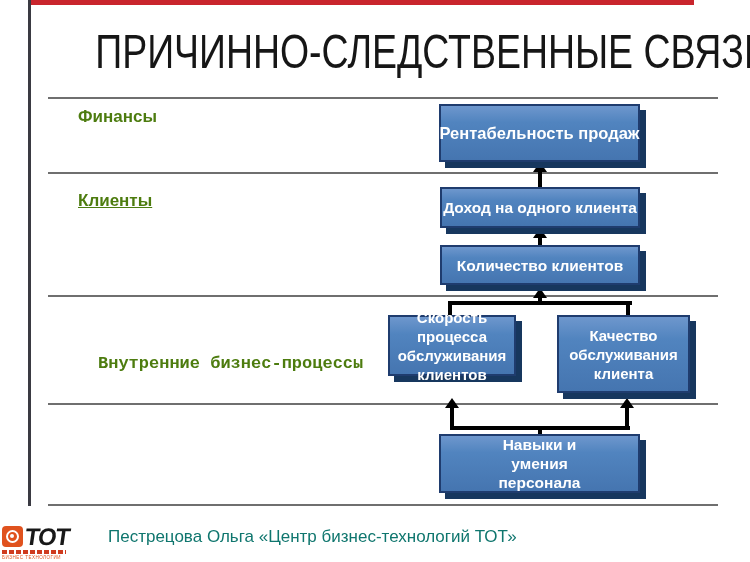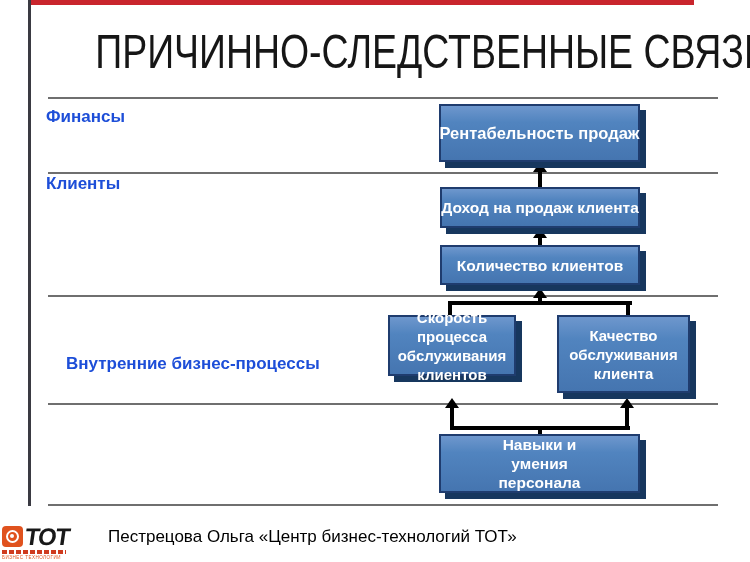--- a/index.html
+++ b/index.html
@@ -11,42 +11,42 @@
   .frame-top{position:absolute;left:28px;top:0;width:666px;height:5px;background:#c9252d;}
   .frame-left{position:absolute;left:28px;top:0;width:3px;height:506px;background:#3a3a42;}
   
   .title{position:absolute;left:0;top:24px;width:750px;margin:0;text-align:center;
          font-size:48px;font-weight:400;color:#161616;white-space:nowrap;}
   .title span{display:inline-block;transform:scaleX(0.78);transform-origin:50% 50%;}
   
   .divider{position:absolute;left:48px;width:670px;height:2px;background:#6f6f6f;}
   .d1{top:97px;} .d2{top:172px;} .d3{top:295px;} .d4{top:403px;} .d5{top:504px;}
   
-  .section-label{position:absolute;font-weight:700;font-size:17px;color:#1d4ed8;white-space:nowrap;}
-  .l1{left:46px;top:107px;} .l2{left:46px;top:174px;} .l3{left:66px;top:354px;} .l4{left:66px;top:443px;}
+  .section-label{position:absolute;font-weight:700;font-size:17px;color:#4d7c0f;white-space:nowrap;margin-left:32px;}
+  .l1{left:46px;top:107px;} .l2{left:46px;top:191px;text-decoration:underline;} .l3{left:66px;top:354px;font-family:Liberation Mono, monospace;} .l4{left:66px;top:443px;}
   
   .conn{position:absolute;background:#000;}
   .ahead{position:absolute;width:0;height:0;border-left:7px solid transparent;
          border-right:7px solid transparent;border-bottom:10px solid #000;}
   
   .node{
     position:absolute;box-sizing:border-box;
     background:linear-gradient(180deg,#6e97cd 0%,#5184bf 30%,#4575b0 100%);
     border:2px solid #1f3c6e;box-shadow:6px 6px 0 #17375e;
     display:flex;align-items:center;justify-content:center;text-align:center;
     color:#ffffff;font-weight:700;line-height:19px;
   }
   .n1{left:439px;top:104px;width:201px;height:58px;font-size:16.5px;white-space:nowrap;}
   .n2{left:440px;top:187px;width:200px;height:41px;font-size:15.5px;white-space:nowrap;}
   .n3{left:440px;top:245px;width:200px;height:40px;font-size:15.5px;white-space:nowrap;}
   .n4{left:388px;top:315px;width:128px;height:61px;font-size:15px;padding:2px 8px;}
   .n5{left:557px;top:315px;width:133px;height:78px;font-size:15px;padding:2px 8px;}
   .n6{left:439px;top:434px;width:201px;height:59px;font-size:15.5px;padding:2px 37px;}
   
-  .footer-credit{position:absolute;left:108px;top:527px;font-size:17px;color:#000000;white-space:nowrap;}
+  .footer-credit{position:absolute;left:108px;top:527px;font-size:17px;color:#0f766e;white-space:nowrap;}
   
   .logo{position:absolute;left:2px;top:524px;width:66px;height:38px;}
   .logo-emblem{position:absolute;left:0;top:2px;width:21px;height:21px;background:#e0521e;border-radius:4px;}
   .logo-ring{position:absolute;left:4px;top:4px;width:9px;height:9px;border:2px solid #fff;border-radius:50%;}
   .logo-dot{position:absolute;left:8px;top:8px;width:4px;height:4px;background:#fff;border-radius:50%;}
   .logo-text{position:absolute;left:23px;top:-1px;font-size:24px;font-weight:700;color:#181818;
              letter-spacing:-1px;transform:skewX(-8deg);}
   .logo-blocks{position:absolute;left:0;top:26px;width:64px;height:4px;
                background:repeating-linear-gradient(90deg,#cf3b1e 0 5px,#ffffff 5px 7px);}
   .logo-tagline{position:absolute;left:0;top:31px;font-size:9px;color:#e0521e;white-space:nowrap;
@@ -88,21 +88,21 @@
   <div class="conn" style="left:538px;top:426px;width:4px;height:9px;"></div>
   <div class="conn" style="left:450px;top:407px;width:4px;height:23px;"></div>
   <div class="ahead" style="left:445px;top:398px;"></div>
   <div class="conn" style="left:625px;top:407px;width:4px;height:23px;"></div>
   <div class="ahead" style="left:620px;top:398px;"></div>
 
   <div class="node n1">
       <span>Рентабельность продаж</span>
     </div>
   <div class="node n2">
-      <span>Доход на продаж клиента</span>
+      <span>Доход на одного клиента</span>
     </div>
   <div class="node n3">
       <span>Количество клиентов</span>
     </div>
   <div class="node n4">
       <span>Скорость процесса обслуживания клиентов</span>
     </div>
   <div class="node n5">
       <span>Качество обслуживания клиента</span>
     </div>

